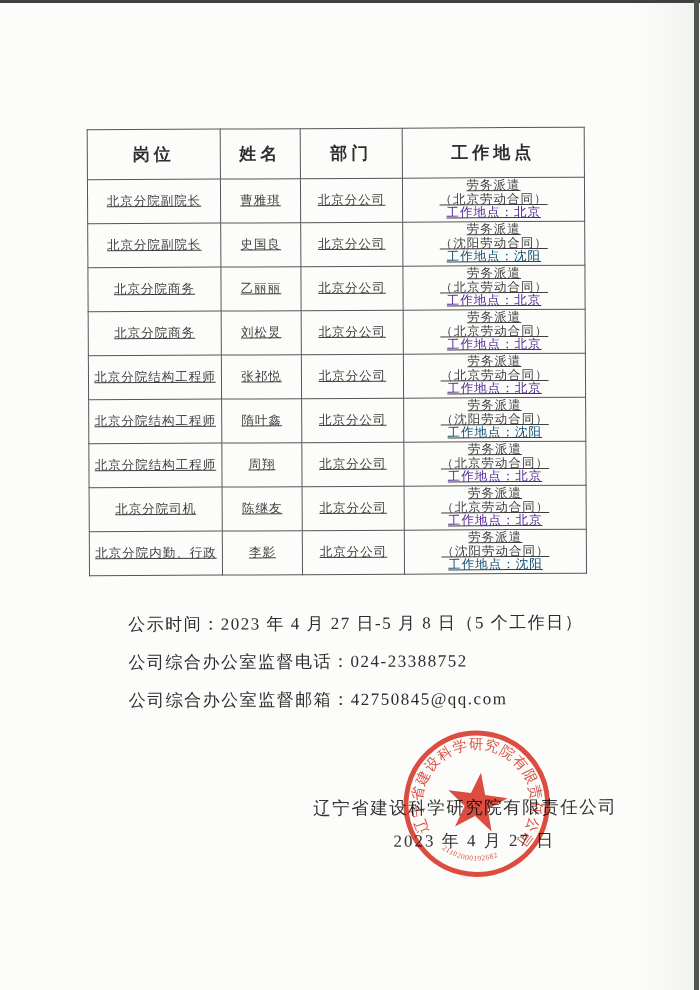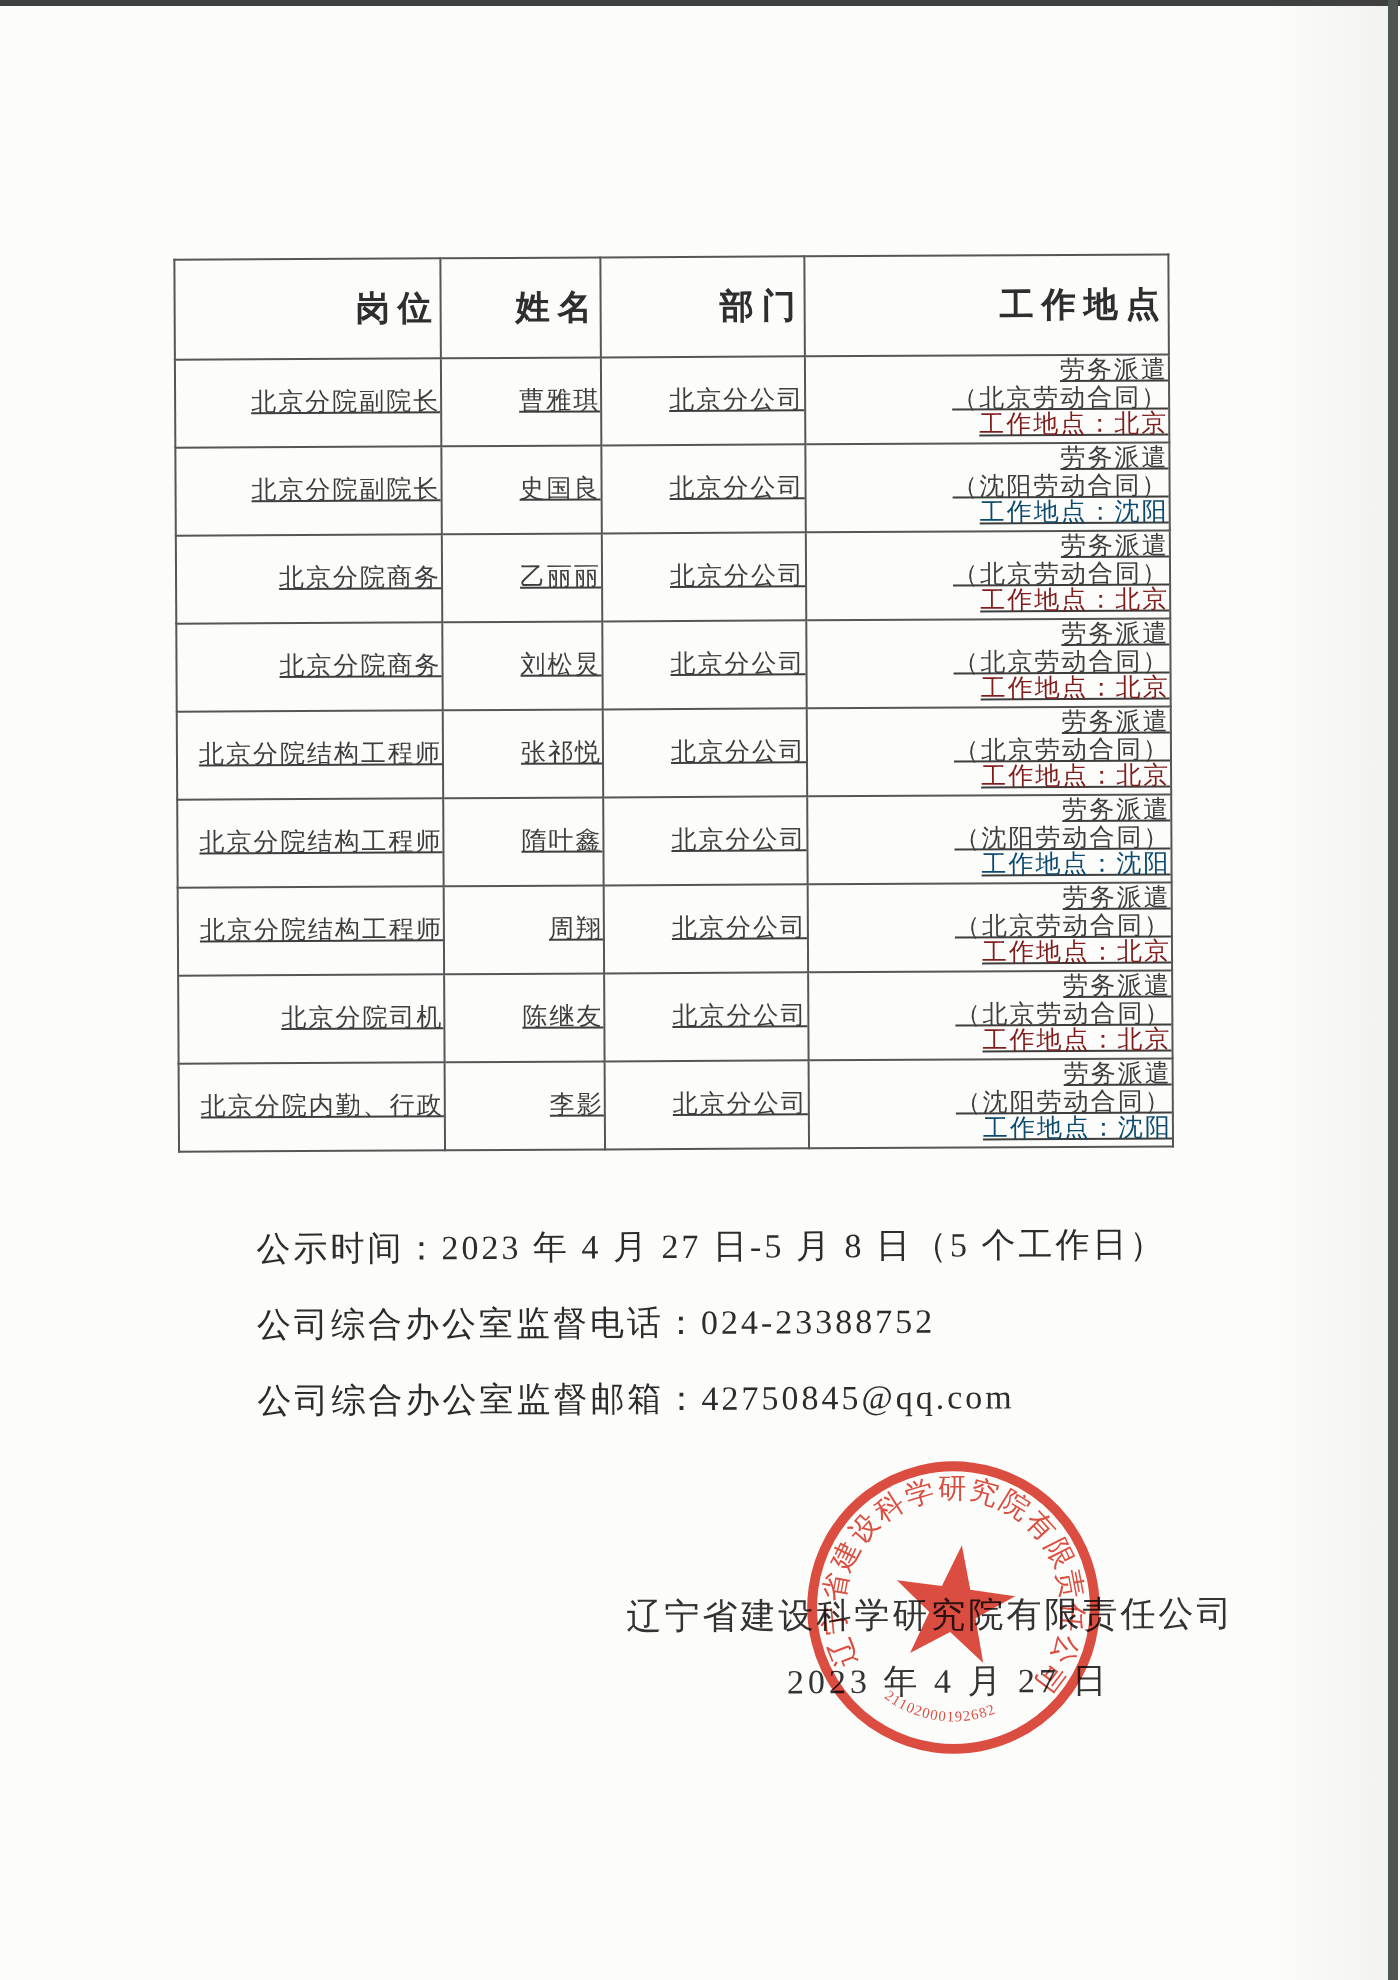--- a/index.html
+++ b/index.html
@@ -12,29 +12,29 @@
   .scan-right { position:absolute; top:0; right:1px; width:5px; height:990px; background:#4f554f; }
   .scan-shade { position:absolute; top:0; right:6px; width:60px; height:990px;
     background:linear-gradient(to right, rgba(0,0,0,0), rgba(60,60,55,0.05)); }
   .content { position:absolute; inset:0; transform:rotate(-0.3deg); transform-origin:340px 380px; }
 
   table.roster {
     position:absolute; left:88px; top:128px; width:497px;
     border-collapse:collapse; table-layout:fixed;
   }
   table.roster th, table.roster td {
-    border:1px solid #565656; padding:0; text-align:right; vertical-align:middle;margin-left:36px;
+    border:1px solid #565656; padding:0; text-align:center; vertical-align:middle;margin-left:36px;
   }
   table.roster th {
     height:49px; font-size:17px; font-weight:bold; letter-spacing:4px; color:#2e2e2e;
   }
   table.roster td { height:43px; font-size:12.5px; color:#3e3e3e; letter-spacing:1px;text-decoration:underline; }
   td.contract div { line-height:13.5px; }
   .contract .loc { color:#0c4a6e; }
-  .contract .loc.faded { color:#7f1d1d; }
+  .contract .loc.faded { color:#4c1d95; }
 
   .line { position:absolute; left:127px; font-size:17px; color:#2c2c2c; letter-spacing:1.5px; white-space:pre; }
   .publicity { top:612px; }
   .phone { top:650px; }
   .email { top:688px; }
   .company { position:absolute; left:311px; top:796px; font-size:17.5px; letter-spacing:1.5px; color:#333; white-space:pre; }
   .issuedate { position:absolute; left:391px; top:830px; font-size:17px; letter-spacing:2px; color:#333; white-space:pre; }
 
   .stamp {
     position:absolute; left:396px; top:726px; width:157px; height:157px;

